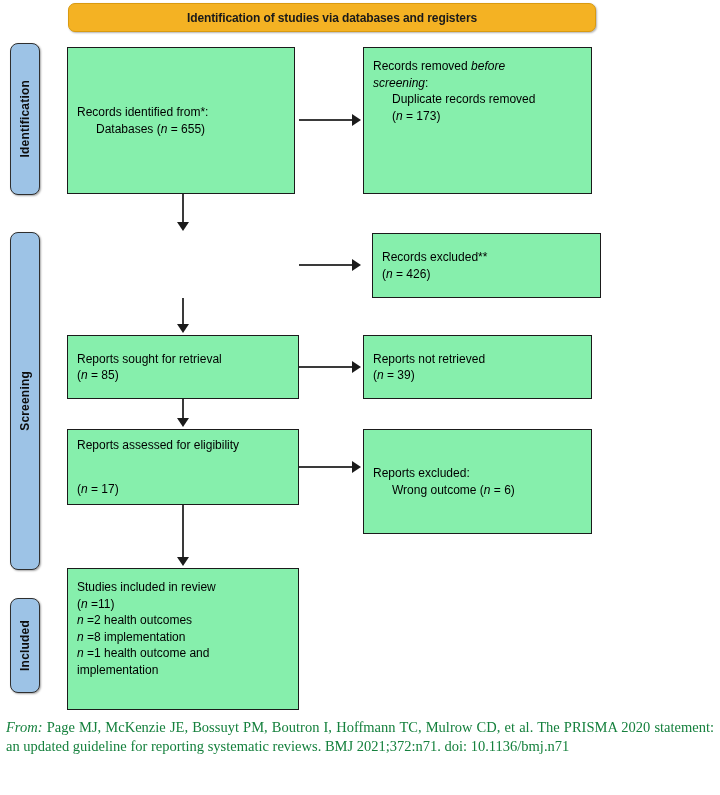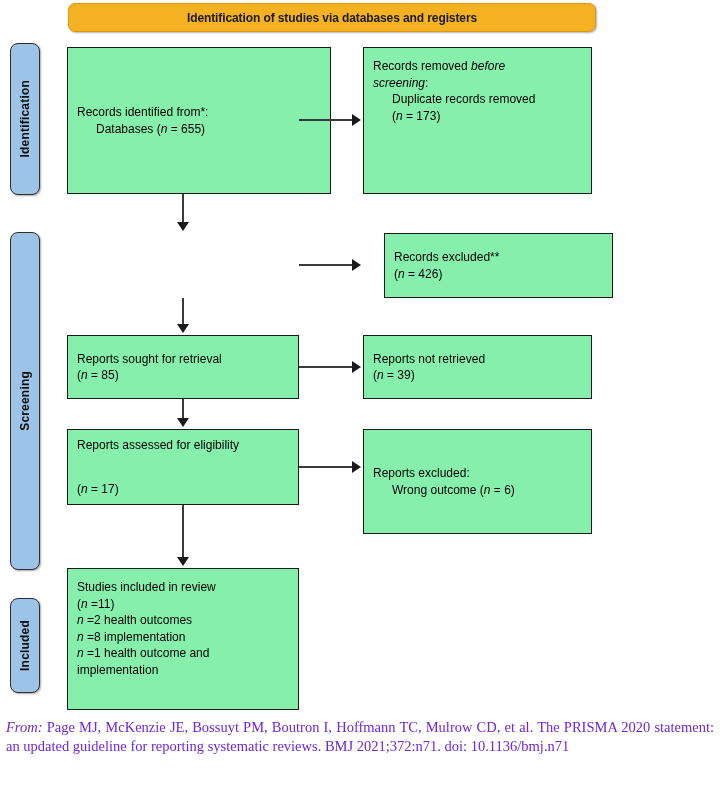--- a/index.html
+++ b/index.html
@@ -94,29 +94,29 @@
   .fbox p {
     margin: 0;
     font-size: 12px;
     line-height: 16.5px;
     color: #000000;
   }
   .indent { padding-left: 19px; }
   .ital { font-style: italic; }
 
   
-  #box-identified { left: 67px; top: 47px;  width: 264px; height: 147px; }
+  #box-identified { left: 67px; top: 47px;  width: 228px; height: 147px; }
   #box-screened   { left: 67px; top: 233px; width: 232px; height: 65px; }
   #box-sought     { left: 67px; top: 335px; width: 232px; height: 64px; }
   #box-assessed   { left: 67px; top: 429px; width: 232px; height: 76px; gap: 28px; }
   #box-included   { left: 67px; top: 568px; width: 232px; height: 142px; }
 
   
   #box-removed    { left: 363px; top: 47px;  width: 229px; height: 147px; }
-  #box-excluded   { left: 384px; top: 233px; width: 229px; height: 65px; }
+  #box-excluded   { left: 372px; top: 233px; width: 229px; height: 65px; }
   #box-notretr    { left: 363px; top: 335px; width: 229px; height: 64px; }
   #box-repexcl    { left: 363px; top: 429px; width: 229px; height: 105px; }
 
   
   .conn {
     position: absolute;
     background: #3a3a3a;
   }
   .vline { width: 1.6px; }
   .hline { height: 1.6px; }
@@ -161,21 +161,21 @@
   
   #footer {
     position: absolute;
     left: 6px;
     top: 718px;
     width: 708px;
     font-family: "Liberation Serif", serif;
     font-size: 14.5px;
     line-height: 19px;
     text-align: justify;
-    color: #6d28d9;
+    color: #15803d;
   }
   #footer .from-label { font-style: italic; }
 </style>
 </head>
 <body>
 
 <div id="diagram">
 
   <div class="banner" style="background: rgb(244, 178, 35);">
     <span class="banner-text">Identification of studies via databases and registers</span>

